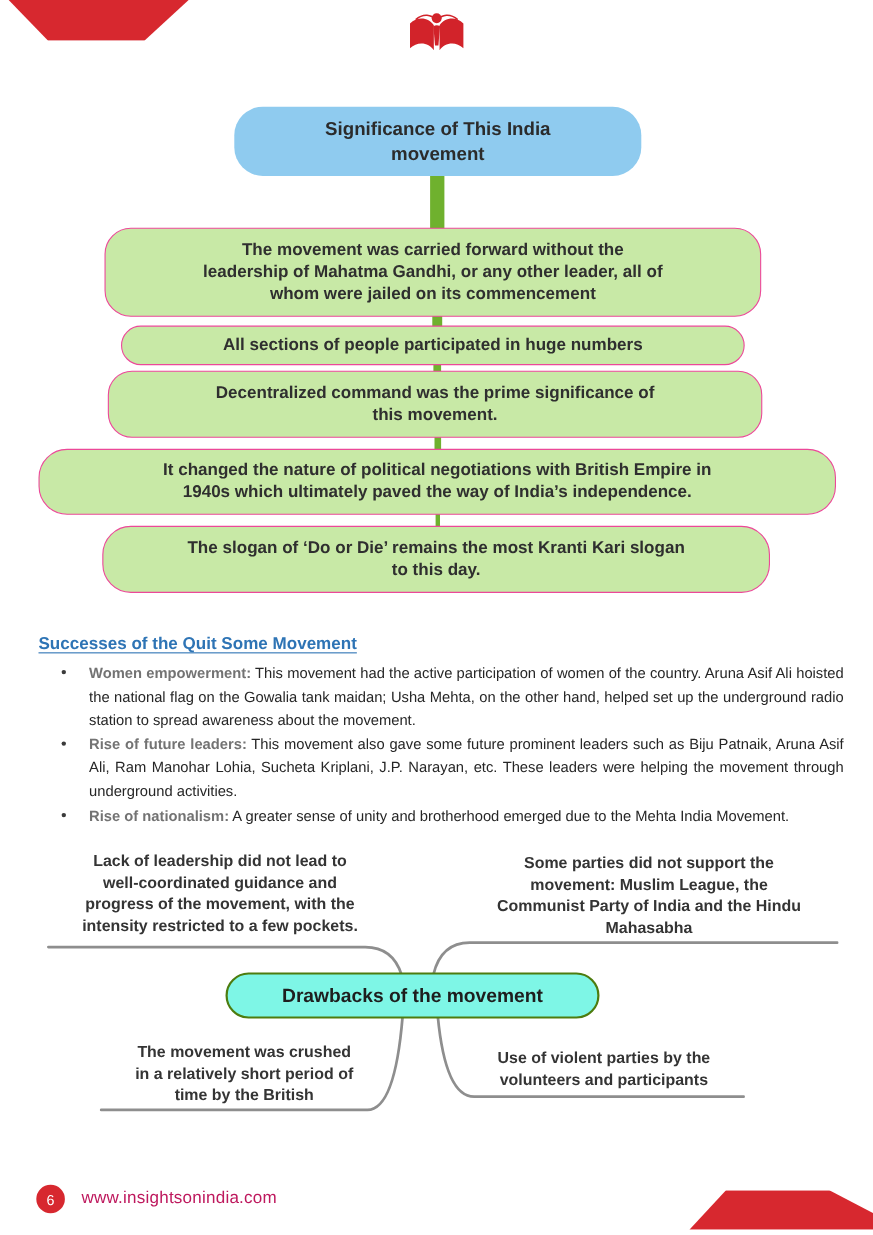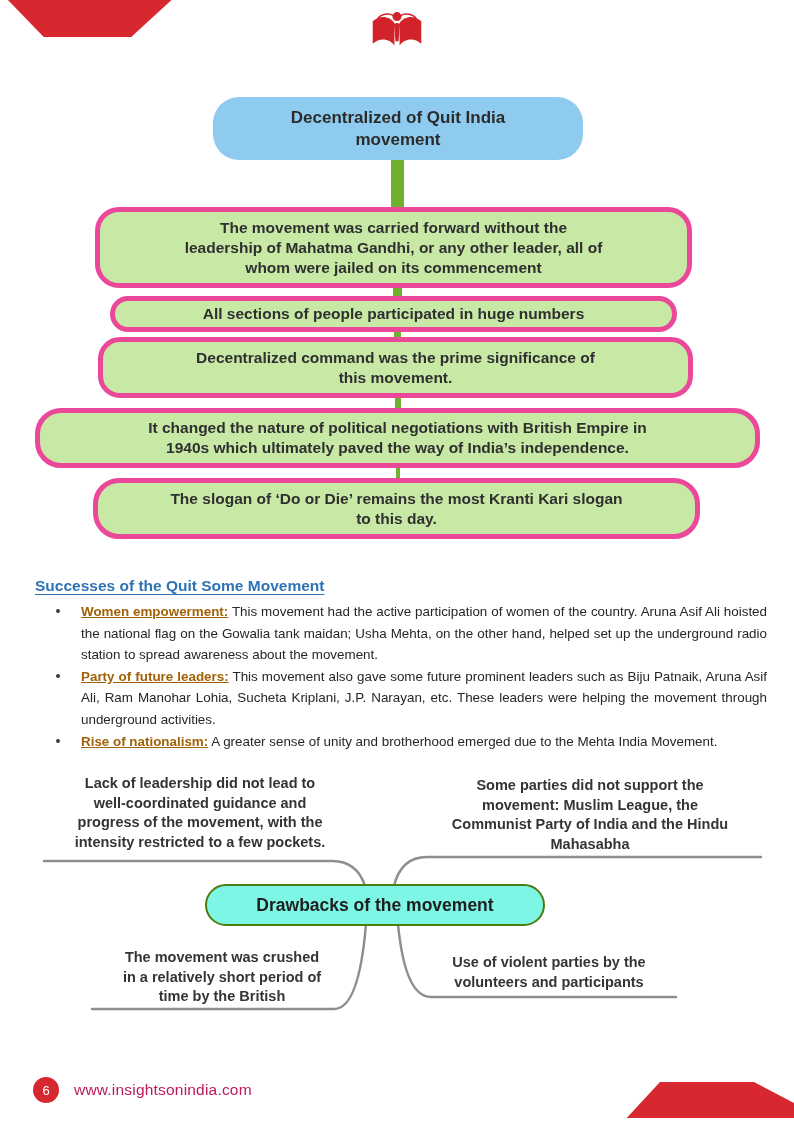--- a/index.html
+++ b/index.html
@@ -42,39 +42,39 @@
   
   .flow-title {
     position: absolute; left: 213px; top: 97px; width: 370px; height: 63px;
     background: #8fcbef; border-radius: 26px;
     display: flex; align-items: center; justify-content: center; text-align: center;
     font-weight: bold; font-size: 17px; line-height: 22px; color: #2b2b2b;
     white-space: pre-line; z-index: 2;
   }
   .vbar { position: absolute; background: #6fb12e; z-index: 1; }
   .gbox {
-    position: absolute; background: #c8e9a6; border: 5px solid #ec4899;
+    position: absolute; background: #c8e9a6; border: 1px solid #ec4899;
     display: flex; align-items: center; justify-content: center; text-align: center;
     font-weight: bold; font-size: 15.5px; line-height: 20px; color: #2f2f2f;
     white-space: pre-line; z-index: 2;
   }
   
   .successes-heading {
     position: absolute; left: 35px; top: 577px;
     color: #2e74b5; font-weight: bold; font-size: 15.5px;
     text-decoration: underline; text-underline-offset: 3px;
   }
   .bullets { position: absolute; left: 35px; top: 601px; width: 732px; }
   .bullet { position: relative; padding-left: 46px; text-align: justify; }
   .bullet .dot {
     position: absolute; left: 21px; top: 8px;
     width: 4px; height: 4px; border-radius: 50%; background: #3a3a3a;
   }
   .bullet .btext { font-size: 13.4px; line-height: 21.6px; color: #262626; }
-  .bullet .btext b { color: #a16207; text-decoration: underline; }
+  .bullet .btext b { color: #737373; }
   
   .map-lines { position: absolute; left: 0; top: 0; width: 794px; height: 1123px; z-index: 1; pointer-events: none; }
   .map-node {
     position: absolute; text-align: center; font-weight: bold;
     font-size: 14.5px; line-height: 19.5px; color: #343434;
     white-space: pre-line; z-index: 2;
   }
   .map-center {
     position: absolute; left: 205px; top: 884px; width: 340px; height: 42px;
     background: #7ef6e6; border: 2px solid #4d7c0f; border-radius: 21px;
@@ -107,21 +107,21 @@
         <path d="M8 9 C16 2, 25 4, 28 9" fill="none" stroke="#d2232a" stroke-width="1.6"></path>
         <path d="M32 9 C35 4, 44 2, 52 9" fill="none" stroke="#d2232a" stroke-width="1.6"></path>
         <path d="M2 13 C10 5, 22 7, 27 15 L27 41 C22 33, 10 31, 2 39 Z" fill="#d2232a"></path>
         <path d="M58 13 C50 5, 38 7, 33 15 L33 41 C38 33, 50 31, 58 39 Z" fill="#d2232a"></path>
         <circle cx="30" cy="7.5" r="5.2" fill="#d2232a"></circle>
         <path d="M26.5 16 Q30 14 33.5 16 L31.8 36 L28.2 36 Z" fill="#d2232a"></path>
       </svg>
     </div>
   </div>
 
-  <div class="flow-title">Decentralized of Quit India
+  <div class="flow-title">Significance of This India
 movement</div>
 
   <div class="vbar" style="left:391px; top:158px; width:13px; height:50px;"></div>
   <div class="gbox" style="left:95px; top:207px; width:597px; height:81px; border-radius:24px;">The movement was carried forward without the
 leadership of Mahatma Gandhi, or any other leader, all of
 whom were jailed on its commencement</div>
 
   <div class="vbar" style="left:393px; top:287px; width:9px; height:10px;"></div>
   <div class="gbox" style="left:110px; top:296px; width:567px; height:36px; border-radius:18px;">All sections of people participated in huge numbers</div>
 
@@ -139,21 +139,21 @@
 
   <div class="successes-heading">Successes of the Quit Some Movement</div>
 
   <div class="bullets">
     <div class="bullet">
       <span class="dot"></span>
       <div class="btext"><b>Women empowerment:</b><span> This movement had the active participation of women of the country. Aruna Asif Ali hoisted the national flag on the Gowalia tank maidan; Usha Mehta, on the other hand, helped set up the underground radio station to spread awareness about the movement.</span></div>
     </div>
     <div class="bullet">
       <span class="dot"></span>
-      <div class="btext"><b>Party of future leaders:</b><span> This movement also gave some future prominent leaders such as Biju Patnaik, Aruna Asif Ali, Ram Manohar Lohia, Sucheta Kriplani, J.P. Narayan, etc. These leaders were helping the movement through underground activities.</span></div>
+      <div class="btext"><b>Rise of future leaders:</b><span> This movement also gave some future prominent leaders such as Biju Patnaik, Aruna Asif Ali, Ram Manohar Lohia, Sucheta Kriplani, J.P. Narayan, etc. These leaders were helping the movement through underground activities.</span></div>
     </div>
     <div class="bullet">
       <span class="dot"></span>
       <div class="btext"><b>Rise of nationalism:</b><span> A greater sense of unity and brotherhood emerged due to the Mehta India Movement.</span></div>
     </div>
   </div>
 
   <svg class="map-lines" viewBox="0 0 794 1123">
     <path d="M 44 861 L 332 861 Q 357 861 365 886" fill="none" stroke="#8e8e8e" stroke-width="2.5" stroke-linecap="round"></path>
     <path d="M 761 857 L 427 857 Q 401 857 394 886" fill="none" stroke="#8e8e8e" stroke-width="2.5" stroke-linecap="round"></path>

